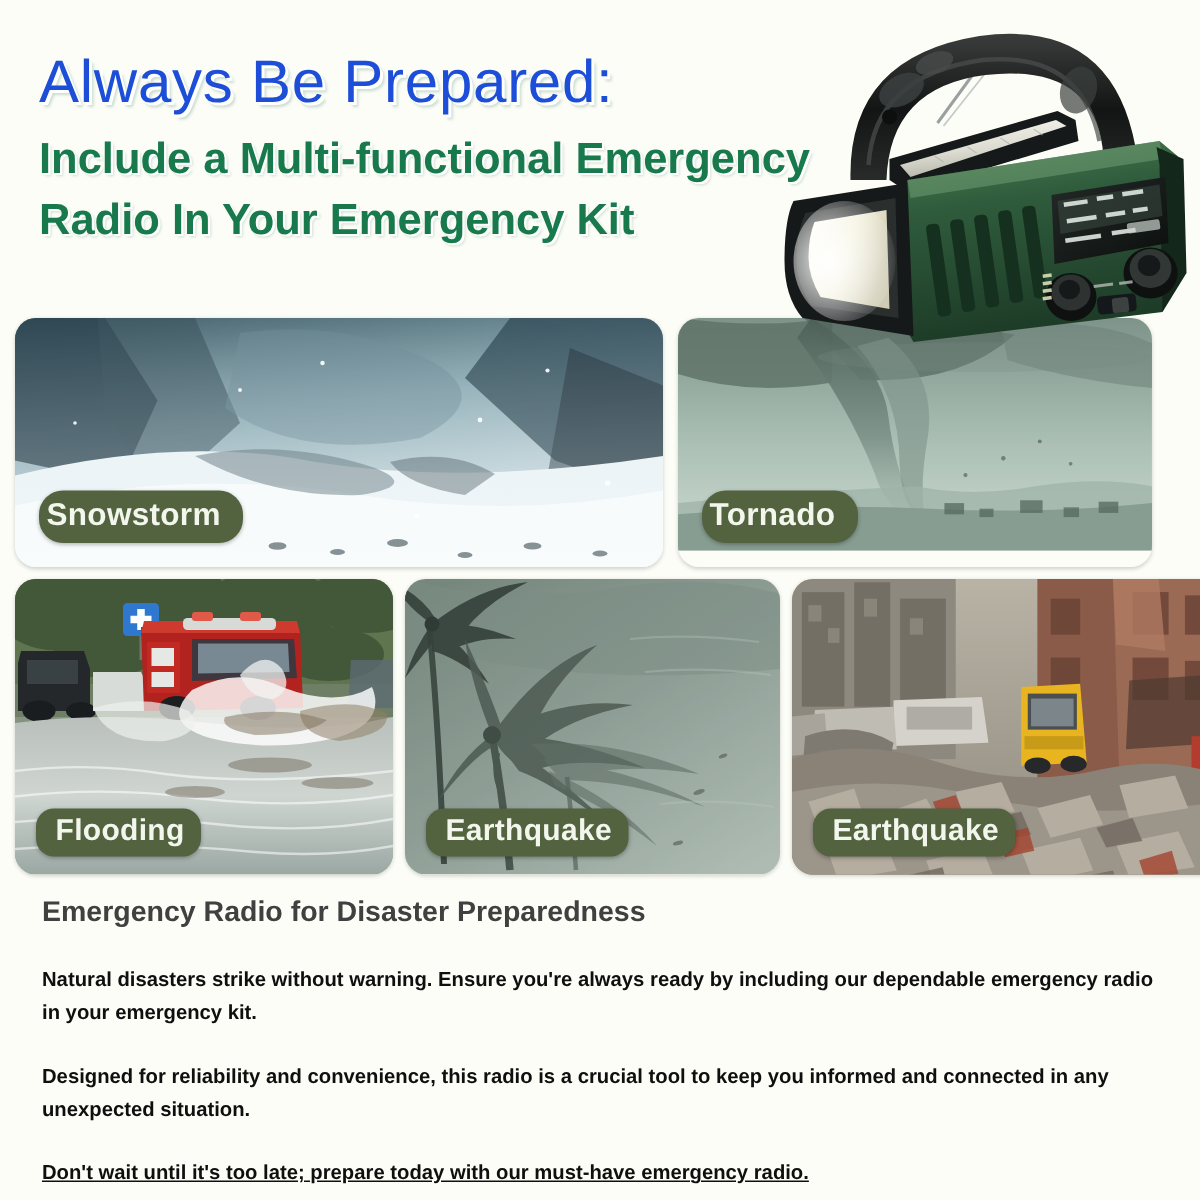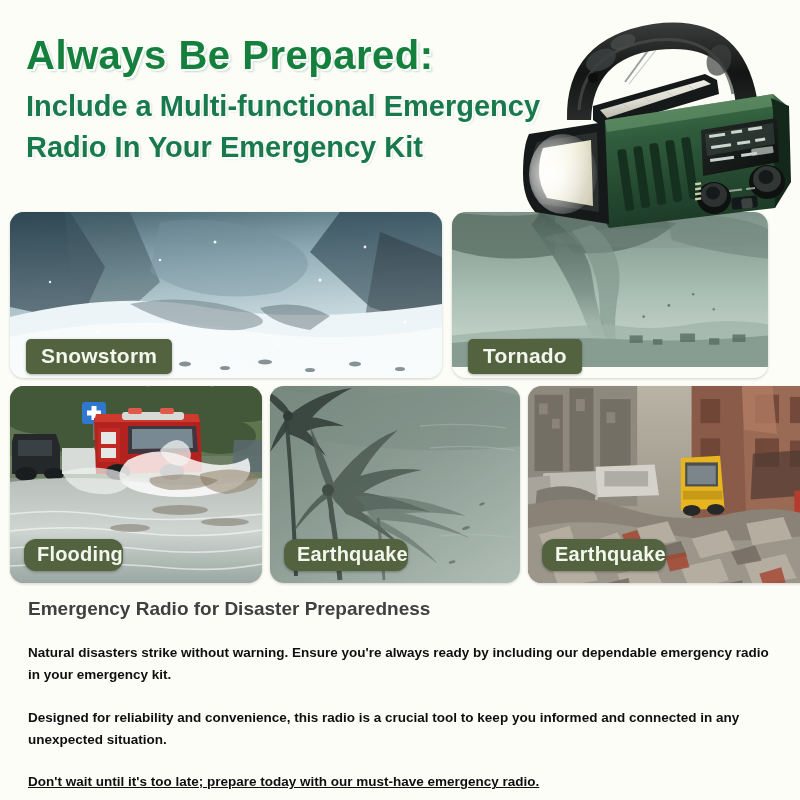--- a/index.html
+++ b/index.html
@@ -7,49 +7,49 @@
     width:800px;height:800px;overflow:hidden;
     background:#fdfdf7;
     font-family:"Liberation Sans","DejaVu Sans",sans-serif;
     position:relative;
   }
   .page{position:relative;width:800px;height:800px;}
 
   
   .header{position:absolute;left:26px;top:34px;width:520px;z-index:5;}
   .title-main{
-    font-size:40px;font-weight:bold;color:#15803d;letter-spacing:0.5px;
+    font-size:40px;font-weight:normal;color:#1d4ed8;letter-spacing:0.5px;
     line-height:1.05;margin:0 0 10px 0;
     text-shadow:2px 2px 0 #ffffff, 3px 3px 2px rgba(190,215,200,.85);
   }
   .title-sub{
     font-size:29px;font-weight:bold;color:#17794c;line-height:1.42;margin:0;
     text-shadow:1.5px 1.5px 0 #ffffff, 2px 2px 2px rgba(190,215,200,.8);
   }
 
   
   .product{position:absolute;left:505px;top:2px;width:295px;height:250px;z-index:9;}
   .prod-svg{display:block;width:295px;height:250px;}
 
   
   .grid{position:absolute;left:0;top:0;width:800px;height:800px;}
   .tile{
     position:absolute;border-radius:14px;overflow:hidden;
     box-shadow:0 1px 3px rgba(0,0,0,.18);
   }
   .tile .scene{position:absolute;inset:0;}
   .badge{
-    position:absolute;left:16px;bottom:4px;
+    position:absolute;left:16px;bottom:16px;
     background:#53633f;color:#f2f6ec;
-    border-radius:5px;padding:5px 15px 6px 15px;
+    border-radius:16px;padding:5px 15px 6px 5px;
     font-size:21px;font-weight:bold;letter-spacing:.2px;
     box-shadow:0 1px 3px rgba(0,0,0,.3);
     white-space:nowrap;
   }
-  .badge.sm{font-size:20px;padding:4px 0 5px 13px;left:14px;bottom:12px;border-radius:12px;}
+  .badge.sm{font-size:20px;padding:4px 11px 5px 13px;left:14px;bottom:12px;border-radius:12px;}
 
   
   #tile-snowstorm{left:10px;top:212px;width:432px;height:166px;}
   #tile-tornado{left:452px;top:212px;width:316px;height:166px;}
   #tile-flooding{left:10px;top:386px;width:252px;height:197px;}
   #tile-hurricanes{left:270px;top:386px;width:250px;height:197px;}
   #tile-earthquake{left:528px;top:386px;width:286px;height:197px;}
 
   
   .copy{position:absolute;left:28px;top:598px;width:748px;}

